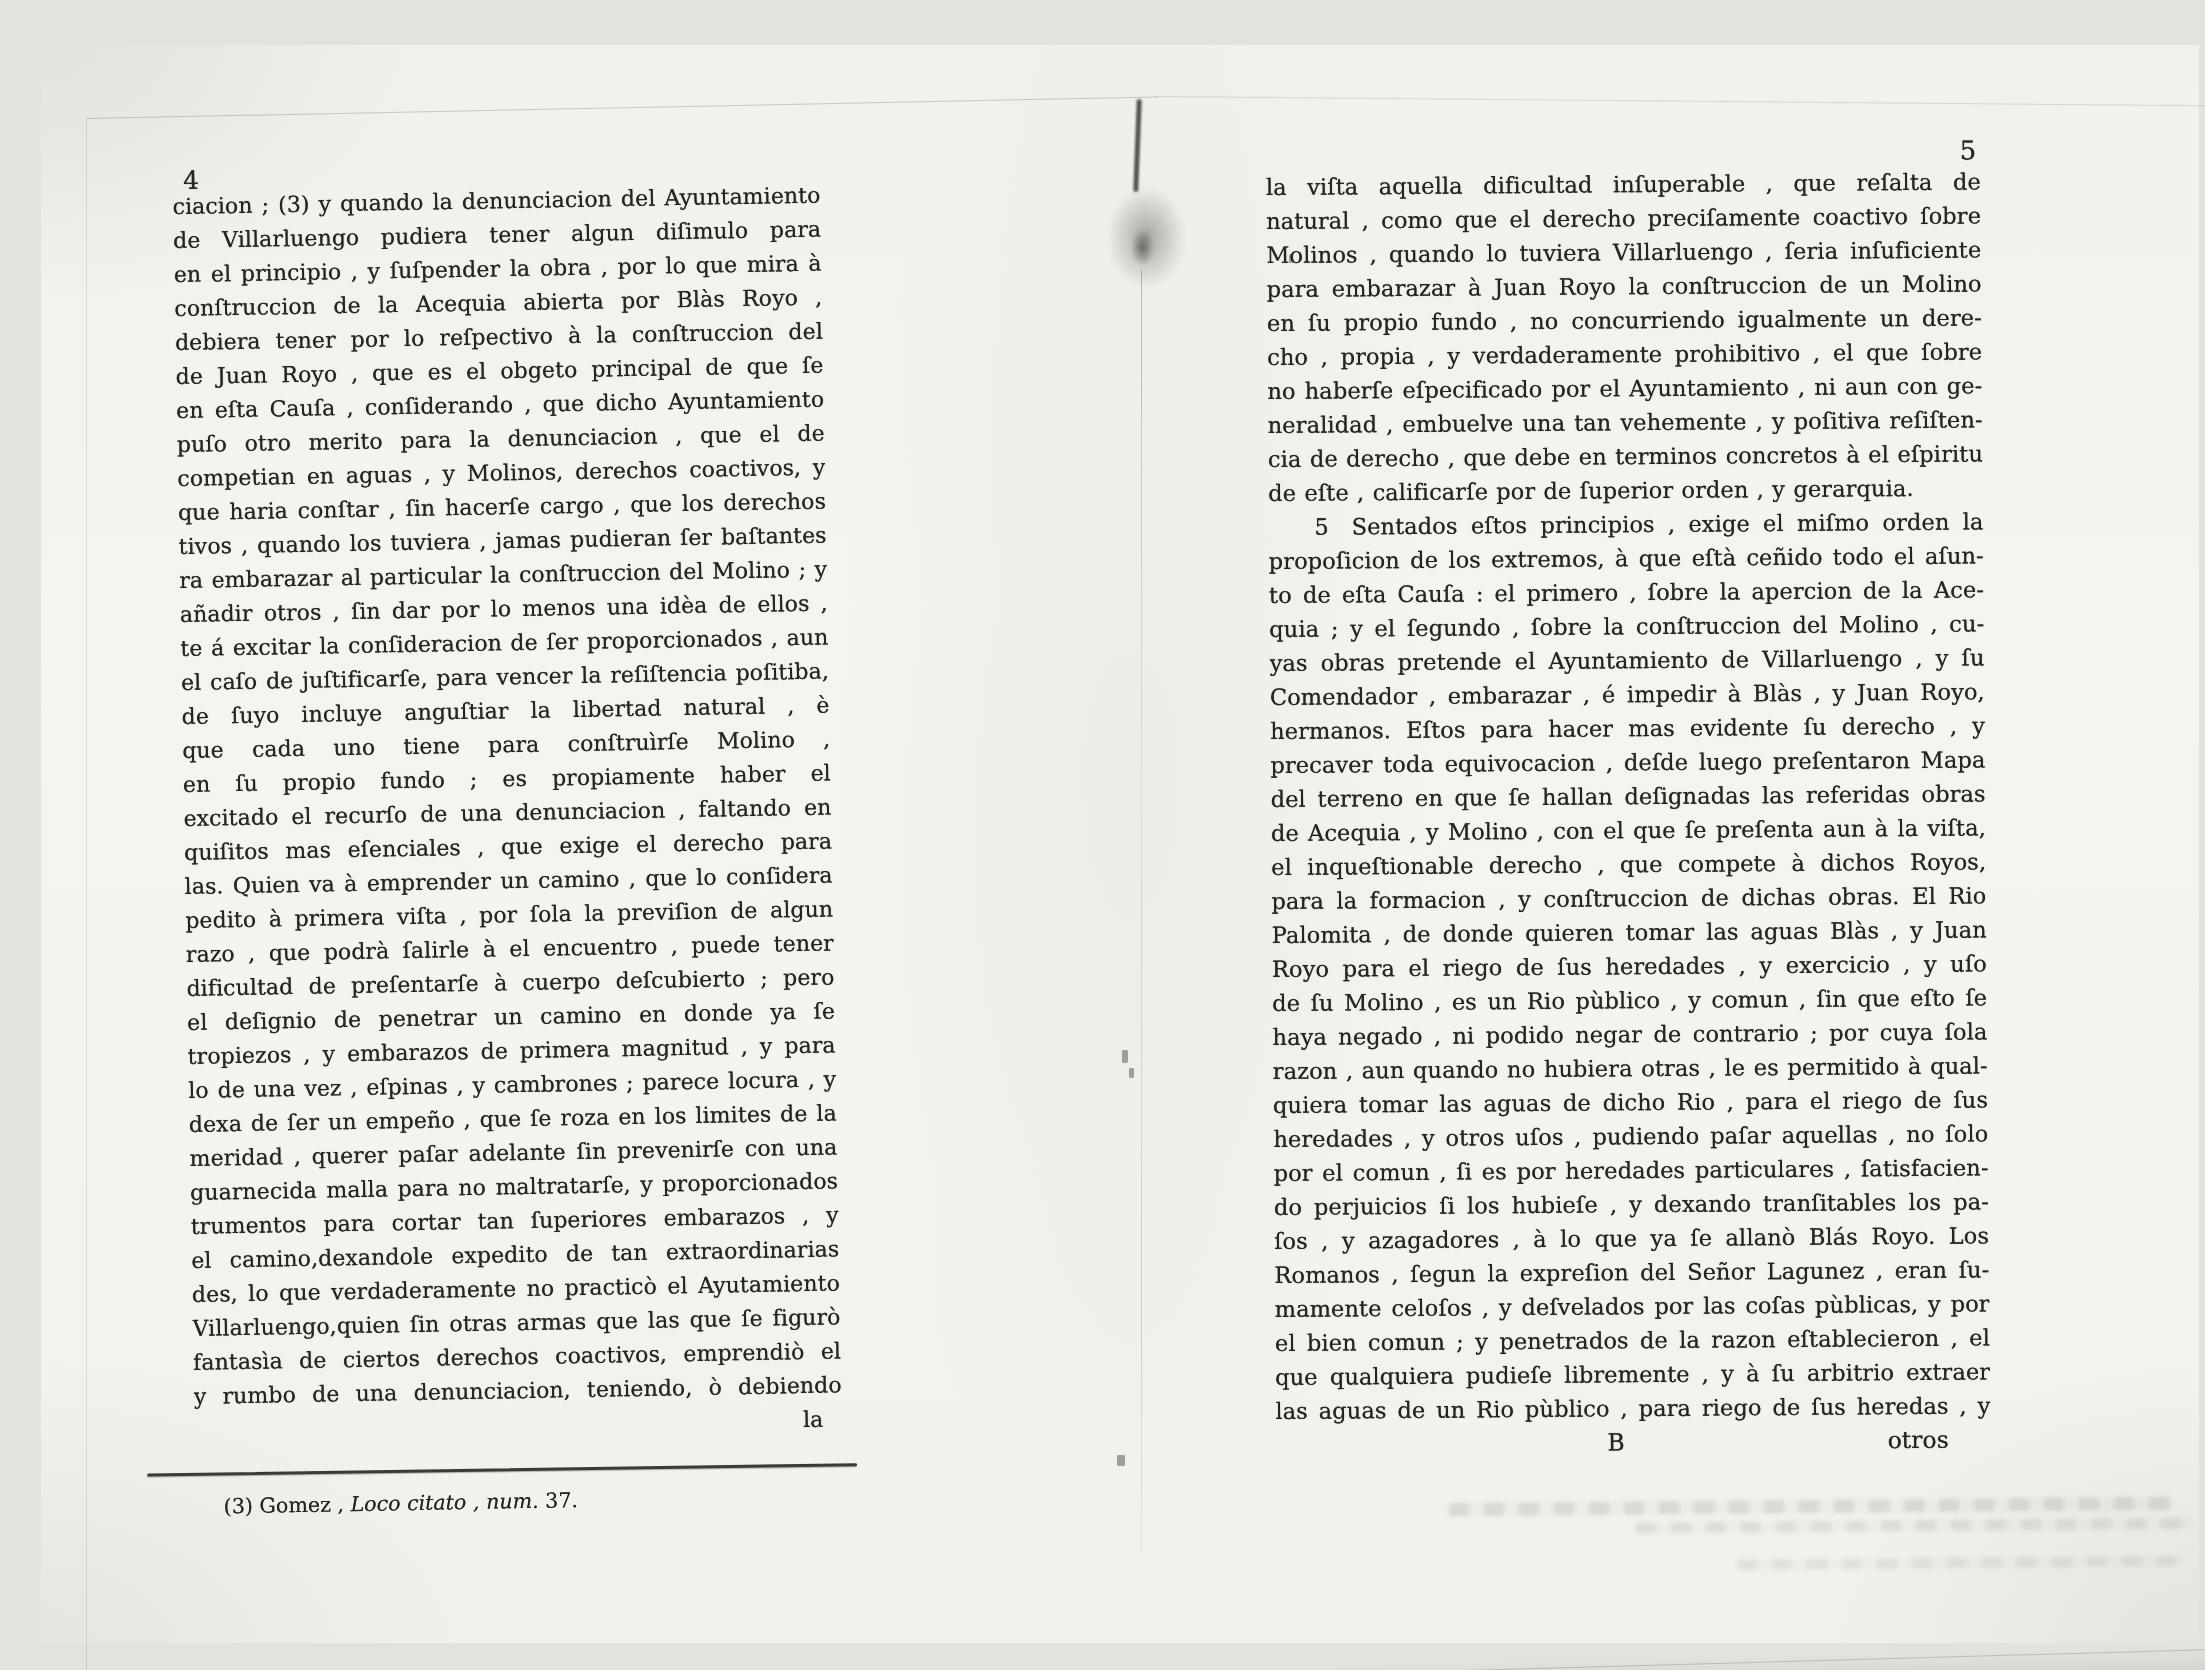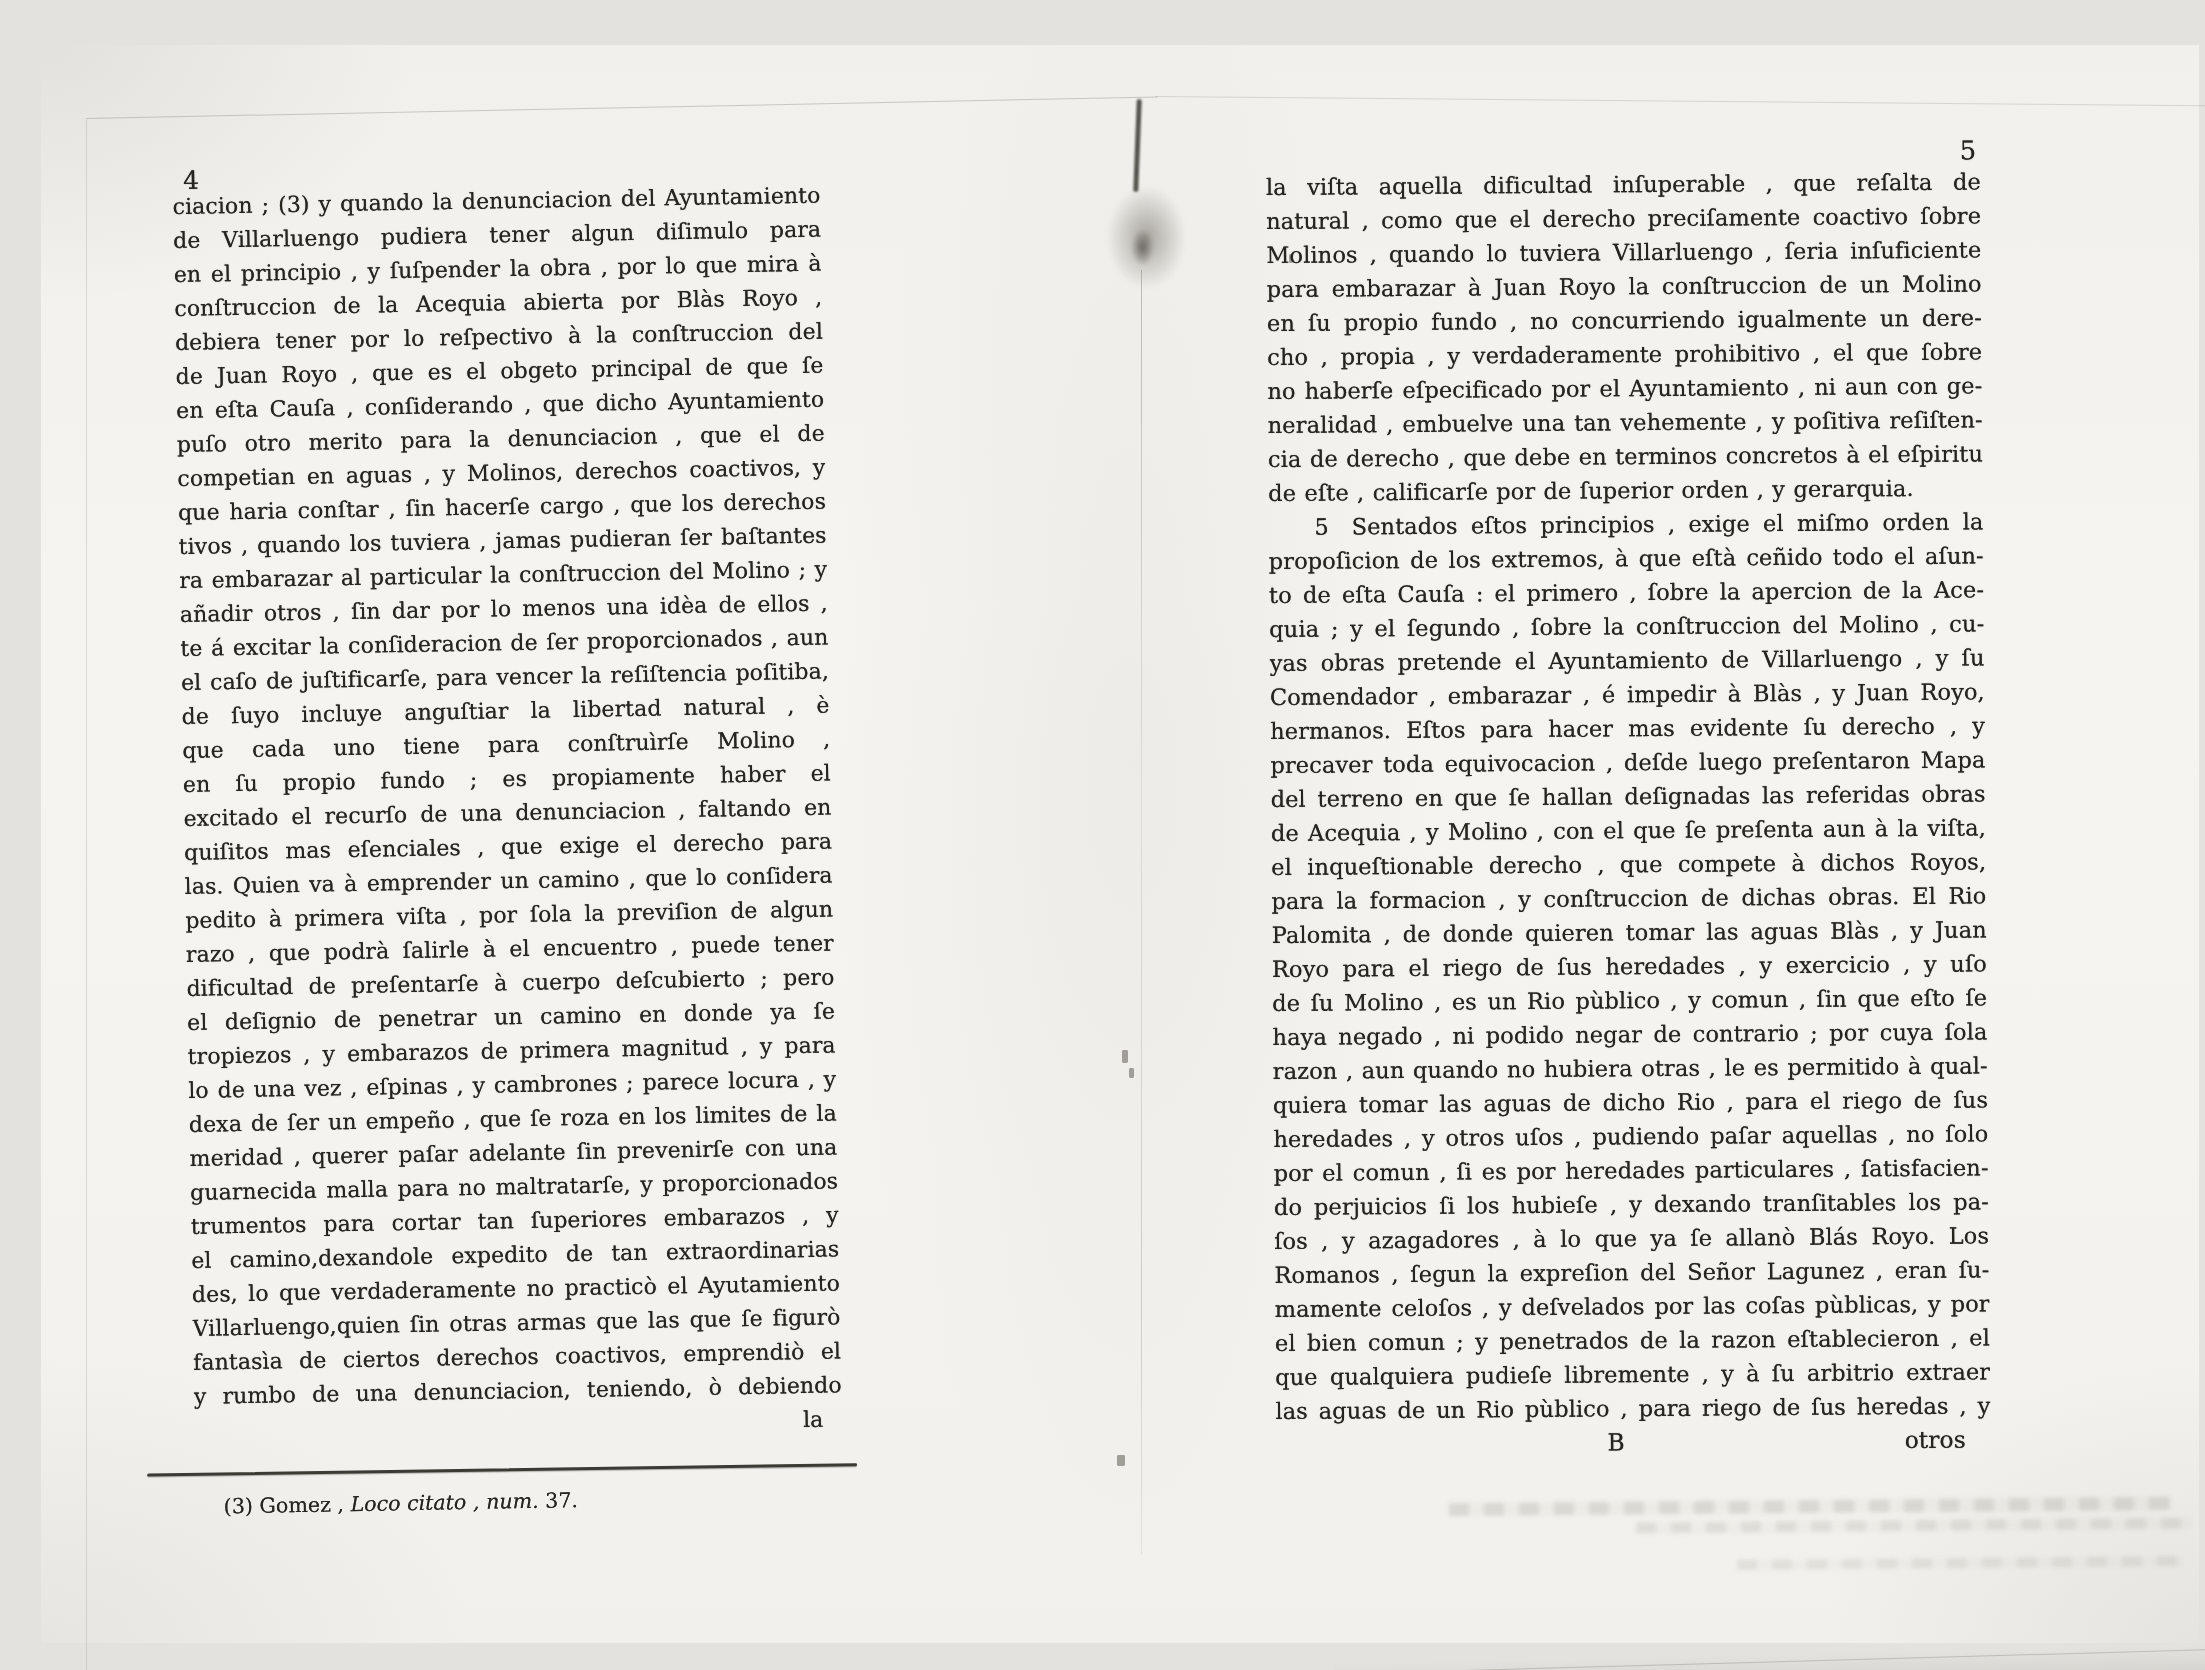--- a/index.html
+++ b/index.html
@@ -78,21 +78,21 @@
     text-shadow:0 0 0.7px rgba(38,36,30,.82);
   }
   .textcol-right .line{font-size:22.5px;line-height:34px;height:34px;}
   .line.short{text-align-last:left;}
   .line.indent{padding-left:46px;}
   .catchline{font-size:22px;line-height:34px;text-align:right;padding-right:19px;
     text-shadow:0 0 0.7px rgba(38,36,30,.82);}
   .sigline{position:relative;height:35px;font-size:23.5px;line-height:34px;
     text-shadow:0 0 0.8px rgba(38,36,30,.85);}
   .sigline .sig{position:absolute;left:46.4%;}
-  .sigline .catch{position:absolute;right:25px;}
+  .sigline .catch{position:absolute;right:42px;}
   .footrule{position:absolute;left:93px;top:1414px;width:710px;height:3.4px;border-radius:1.9px;
     background:#3c3a34;box-shadow:0 1px 1px rgba(60,58,52,.35);transform:rotate(.18deg);}
   .footnote{position:absolute;left:169px;top:1434px;font-size:20.6px;line-height:27px;
     text-shadow:0 0 0.6px rgba(38,36,30,.8);}
   .footnote .it{font-style:italic;}
 </style>
 </head>
 <body>
 
 <div class="spread">

